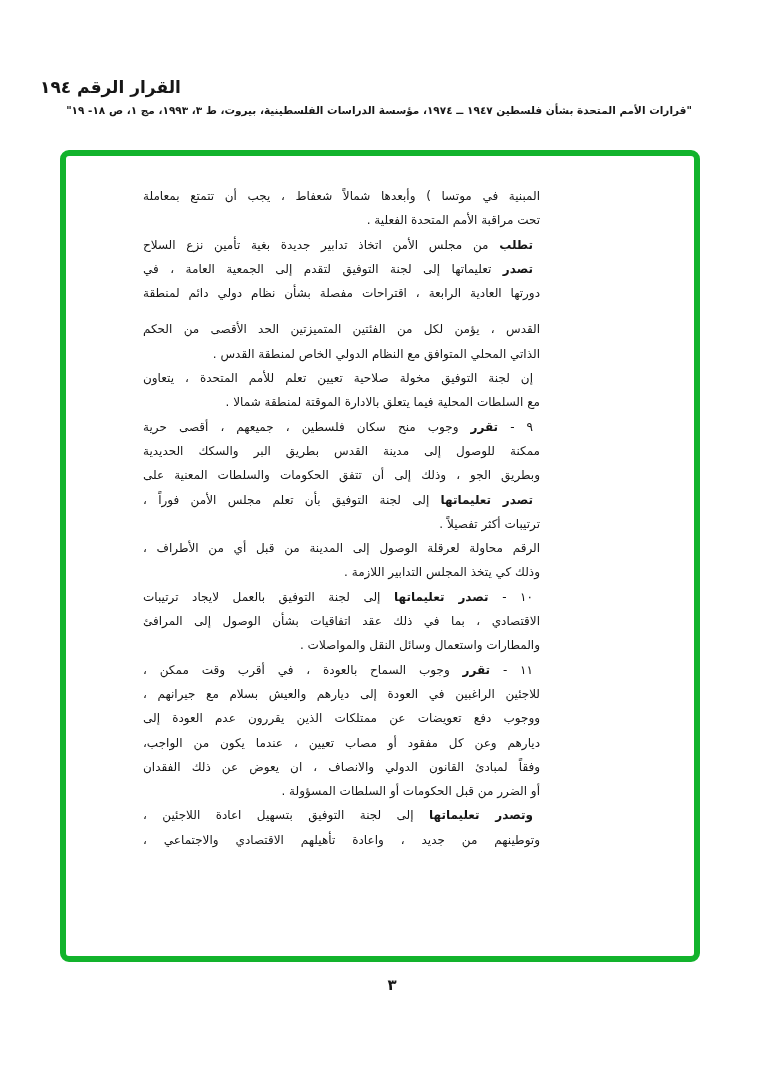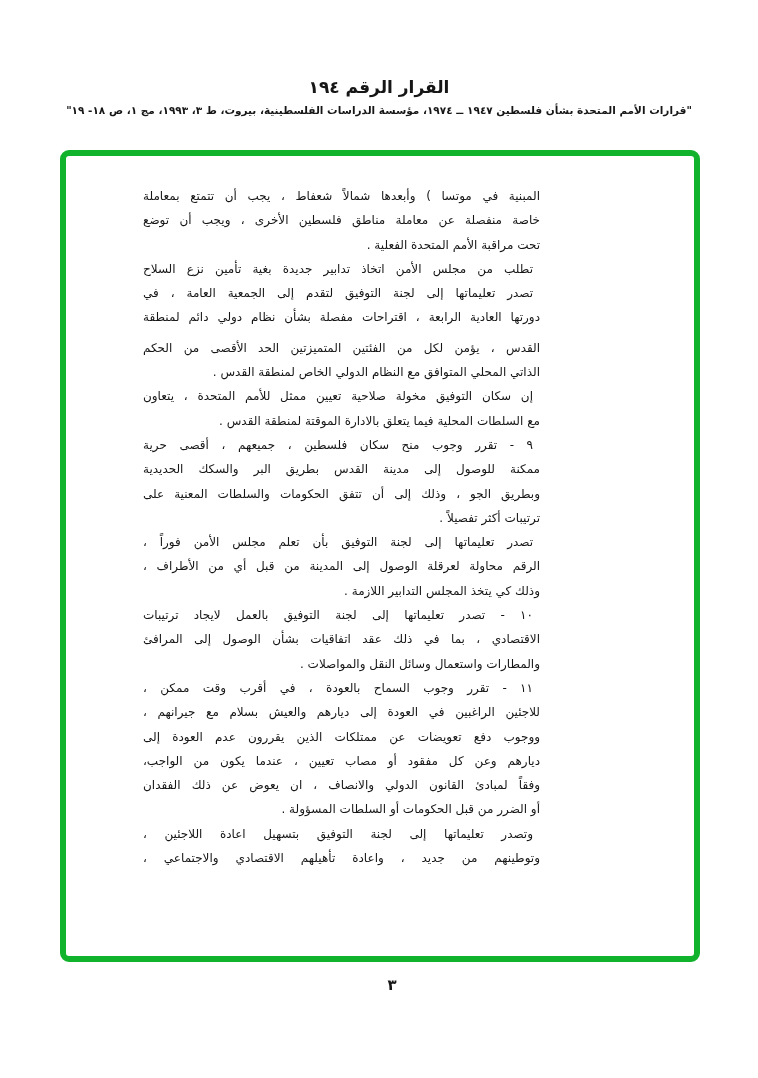--- a/index.html
+++ b/index.html
@@ -9,23 +9,24 @@
     background: #ffffff;
     overflow: hidden;
   }
   body {
     position: relative;
     font-family: "DejaVu Sans", sans-serif;
     color: #161616;
   }
   .title {
     position: absolute; top: 77px; left: 0; width: 100%;
-    text-align: center; direction: rtl;
+    text-align: left; direction: rtl;
     font-weight: 700; font-size: 17px;
     white-space: nowrap;
+    padding-left: 40px;
   }
   .citation {
     position: absolute; top: 104px; left: 0; width: 100%;
     text-align: center; direction: rtl;
     font-weight: 700; font-size: 10.5px;
     white-space: nowrap;
   }
   .frame {
     position: absolute; left: 60px; top: 150px;
     width: 640px; height: 812px;
@@ -35,52 +36,51 @@
   }
   .textcol {
     position: absolute; left: 143px; top: 184px; width: 397px;
     direction: rtl;
     font-size: 12px; line-height: 24.3px;
   }
   .ln { height: 24.3px; overflow: hidden; }
   .jf { text-align: justify; text-align-last: justify; }
   .rt { text-align: right; }
   .ind { padding-right: 7px; }
-  .gap { margin-top: 6px; }
-  .b { font-weight: 400; }
+  .gap { margin-top: 12px; }
+  .b { font-weight: 700; }
   .pagenum {
     position: absolute; top: 976px; left: 0; width: 100%;
     text-align: center; transform: translateX(13px);
     font-size: 15px; font-weight: 700;
   }
 </style>
 </head>
 <body>
 
 <div class="title">القرار الرقم ١٩٤</div>
 <div class="citation">"قرارات الأمم المتحدة بشأن فلسطين ١٩٤٧ ــ ١٩٧٤، مؤسسة الدراسات الفلسطينية، بيروت، ط ٣، ١٩٩٣، مج ١، ص ١٨- ١٩"</div>
 
 <div class="frame" style="border-color: rgb(18, 179, 44);"></div>
 
 <div class="textcol">
   <div class="ln jf"><span>المبنية في موتسا ) وأبعدها شمالاً شعفاط ، يجب أن تتمتع بمعاملة</span></div>
-  <div class="ln jf"><span>خاصة منفصلة عن معاملة مناطق فلسطين الأخرى ، ويجب أن توضع</span></div>
   <div class="ln rt"><span>تحت مراقبة الأمم المتحدة الفعلية .</span></div>
   <div class="ln jf ind"><span class="b">تطلب</span><span> من مجلس الأمن اتخاذ تدابير جديدة بغية تأمين نزع السلاح</span></div>
   <div class="ln jf ind"><span class="b">تصدر</span><span> تعليماتها إلى لجنة التوفيق لتقدم إلى الجمعية العامة ، في</span></div>
   <div class="ln jf"><span>دورتها العادية الرابعة ، اقتراحات مفصلة بشأن نظام دولي دائم لمنطقة</span></div>
   <div class="ln jf gap"><span>القدس ، يؤمن لكل من الفئتين المتميزتين الحد الأقصى من الحكم</span></div>
   <div class="ln rt"><span>الذاتي المحلي المتوافق مع النظام الدولي الخاص لمنطقة القدس .</span></div>
-  <div class="ln jf ind"><span>إن سكان التوفيق مخولة صلاحية تعيين ممثل للأمم المتحدة ، يتعاون</span></div>
-  <div class="ln rt"><span>مع السلطات المحلية فيما يتعلق بالادارة الموقتة لمنطقة القدس .</span></div>
+  <div class="ln jf ind"><span>إن لجنة التوفيق مخولة صلاحية تعيين تعلم للأمم المتحدة ، يتعاون</span></div>
+  <div class="ln rt"><span>مع السلطات المحلية فيما يتعلق بالادارة الموقتة لمنطقة شمالا .</span></div>
   <div class="ln jf ind"><span>٩ - </span><span class="b">تقرر</span><span> وجوب منح سكان فلسطين ، جميعهم ، أقصى حرية</span></div>
   <div class="ln jf"><span>ممكنة للوصول إلى مدينة القدس بطريق البر والسكك الحديدية</span></div>
   <div class="ln jf"><span>وبطريق الجو ، وذلك إلى أن تتفق الحكومات والسلطات المعنية على</span></div>
+  <div class="ln jf ind"><span class="b">تصدر تعليماتها</span><span> إلى لجنة التوفيق بأن تعلم مجلس الأمن فوراً ،</span></div>
   <div class="ln rt"><span>ترتيبات أكثر تفصيلاً .</span></div>
-  <div class="ln jf ind"><span class="b">تصدر تعليماتها</span><span> إلى لجنة التوفيق بأن تعلم مجلس الأمن فوراً ،</span></div>
   <div class="ln jf"><span>الرقم محاولة لعرقلة الوصول إلى المدينة من قبل أي من الأطراف ،</span></div>
   <div class="ln rt"><span>وذلك كي يتخذ المجلس التدابير اللازمة .</span></div>
   <div class="ln jf ind"><span>١٠ - </span><span class="b">تصدر تعليماتها</span><span> إلى لجنة التوفيق بالعمل لايجاد ترتيبات</span></div>
   <div class="ln jf"><span>الاقتصادي ، بما في ذلك عقد اتفاقيات بشأن الوصول إلى المرافئ</span></div>
   <div class="ln rt"><span>والمطارات واستعمال وسائل النقل والمواصلات .</span></div>
   <div class="ln jf ind"><span>١١ - </span><span class="b">تقرر</span><span> وجوب السماح بالعودة ، في أقرب وقت ممكن ،</span></div>
   <div class="ln jf"><span>للاجئين الراغبين في العودة إلى ديارهم والعيش بسلام مع جيرانهم ،</span></div>
   <div class="ln jf"><span>ووجوب دفع تعويضات عن ممتلكات الذين يقررون عدم العودة إلى</span></div>
   <div class="ln jf"><span>ديارهم وعن كل مفقود أو مصاب تعيين ، عندما يكون من الواجب،</span></div>
   <div class="ln jf"><span>وفقاً لمبادئ القانون الدولي والانصاف ، ان يعوض عن ذلك الفقدان</span></div>

